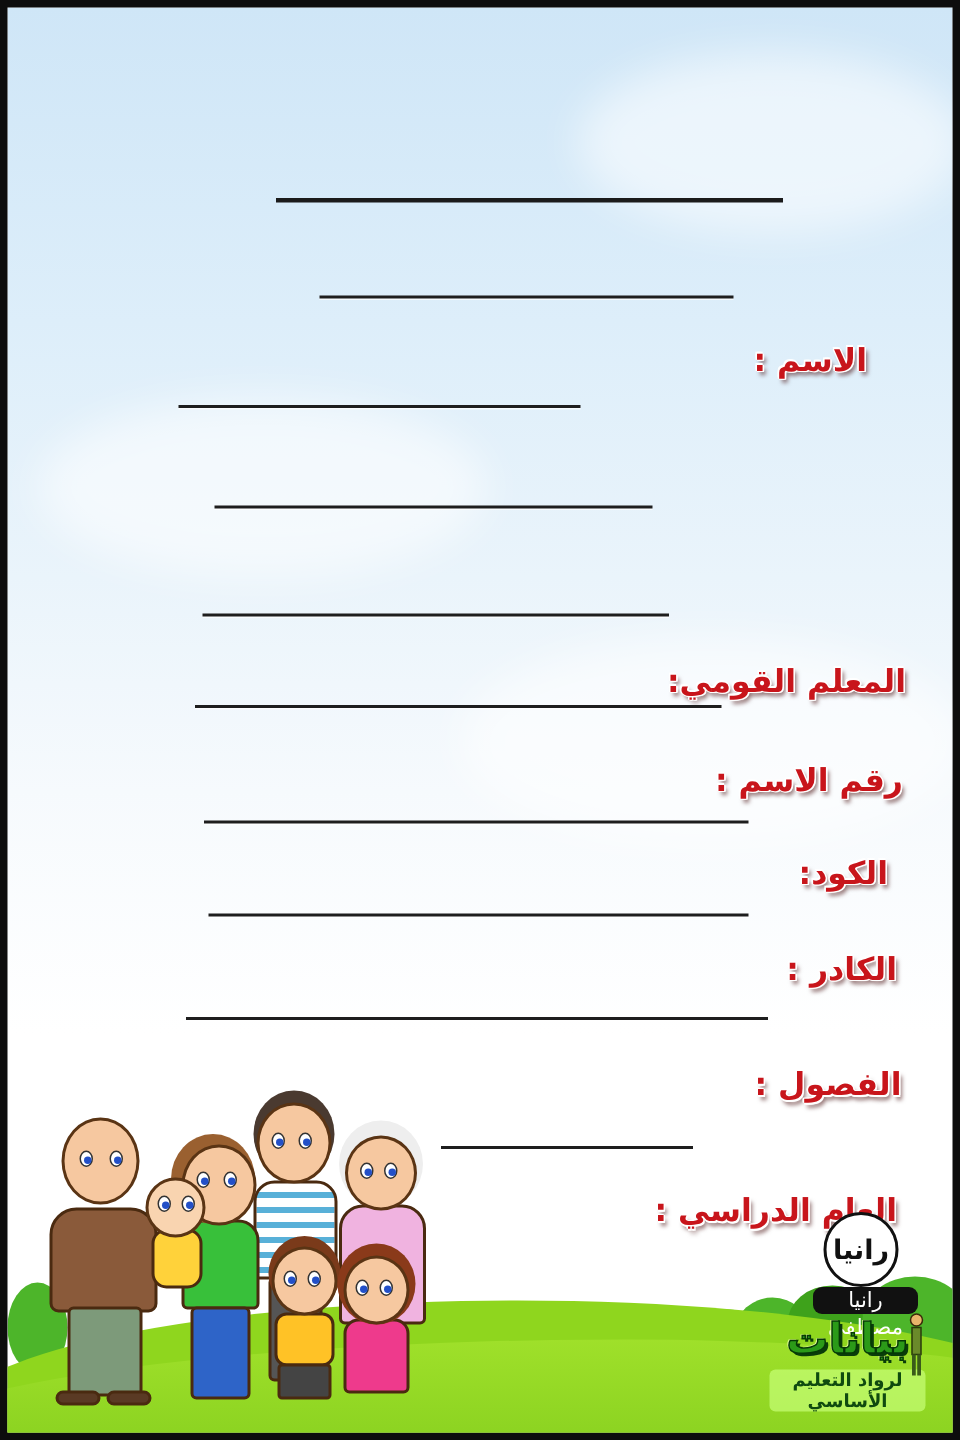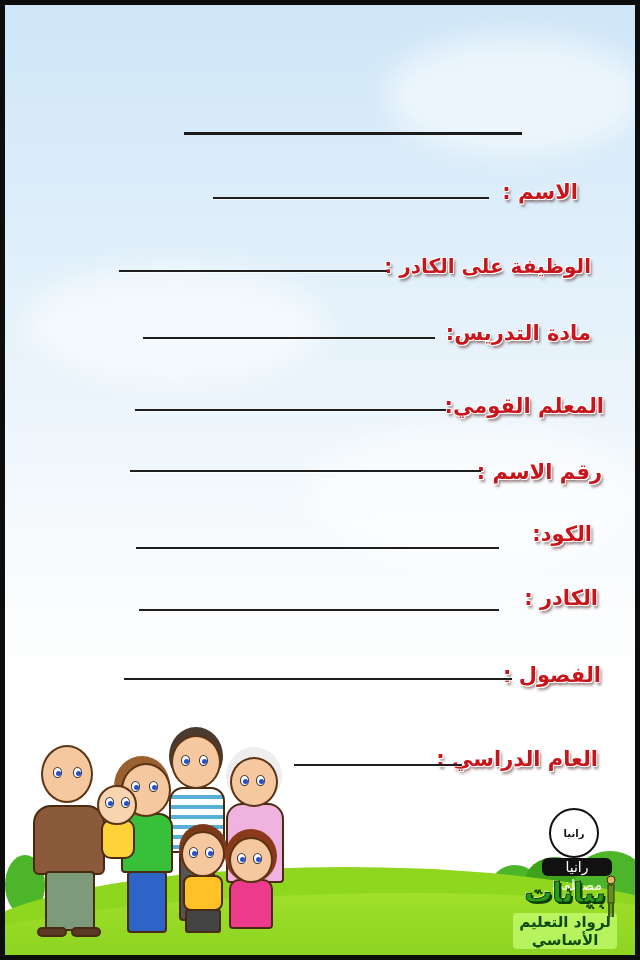--- a/index.html
+++ b/index.html
@@ -20,20 +20,21 @@
                    3px 3px 4px rgba(0,0,0,0.55);
       -webkit-text-stroke: 1px #0b1a2c;
     }
     .title-line { position: absolute; left: 179px; top: 127px; width: 338px; height: 3px; background: #1b1b1b; }
     .field-label {
       position: absolute; direction: rtl; text-align: right; white-space: nowrap;
       font-family: "DejaVu Sans", sans-serif; font-weight: bold; font-size: 21px; line-height: 30px;
       color: #c8151b;
       text-shadow: 1px 0 0 #fff, -1px 0 0 #fff, 0 1px 0 #fff, 0 -1px 0 #fff,
                    1px 1px 0 #fff, -1px -1px 0 #fff, 2px 3px 3px rgba(60,0,0,0.55);
+      margin-top: 48px;
     }
     .fill-line { position: absolute; height: 2px; background: #1e1e1e; box-shadow: 0 1px 0 rgba(255,255,255,0.7); }
 
     
     .hill-back { position: absolute; left: -40px; top: 862px; width: 760px; height: 160px; border-radius: 50% 50% 0 0; background: #8fd61e; }
     .hill-front { position: absolute; left: -80px; top: 888px; width: 820px; height: 120px; border-radius: 60% 40% 0 0; background: linear-gradient(180deg,#9fe02a,#7cc81a); }
     .bush { position: absolute; border-radius: 50%; background: #3ea21b; }
     .bush.l { background: #4db52a; }
 
     
@@ -41,56 +42,54 @@
     .person { position: absolute; }
     .head { position: absolute; border-radius: 50%; background: #f6c8a0; border: 2px solid #5a3414; }
     .eye { position: absolute; width: 9px; height: 11px; border-radius: 50%; background: #fff; border: 1px solid #333; }
     .eye::after { content: ""; position: absolute; left: 2px; top: 3px; width: 5px; height: 5px; border-radius: 50%; background: #2350c8; }
     .body-part { position: absolute; border: 2px solid #4a2a10; }
 
     
     .logo-circle {
       position: absolute; left: 544px; top: 803px; width: 50px; height: 50px; border-radius: 50%;
       border: 2px solid #111; background: #fff; display: flex; align-items: center; justify-content: center;
-      font-size: 10px; font-weight: bold; color: #111; direction: rtl;
+      font-size: 18px; font-weight: bold; color: #111; direction: rtl;
     }
     .author-tag {
       position: absolute; left: 537px; top: 853px; width: 70px; height: 18px; border-radius: 6px;
       background: #111; color: #fff; font-size: 14px; line-height: 18px; text-align: center; direction: rtl;
     }
     .brand {
       position: absolute; left: 510px; top: 868px; width: 100px; height: 40px; text-align: center; direction: rtl;
       font-weight: bold; font-size: 28px; line-height: 40px; color: #2b9a18;
       -webkit-text-stroke: 1px #063a06;
       text-shadow: 2px 2px 0 #0a3d0a, -1px -1px 0 #e6ff9a;
     }
     .brand-sub {
       position: absolute; left: 508px; top: 908px; width: 104px; text-align: center; direction: rtl;
-      font-size: 15px; font-weight: bold; color: #0f4a0f; background: rgba(200,255,120,0.7); border-radius: 4px;
+      font-size: 12px; font-weight: bold; color: #0f4a0f; background: rgba(200,255,120,0.7); border-radius: 4px;
     }
     .mini-figure { position: absolute; left: 601px; top: 870px; width: 10px; height: 44px; }
   </style>
 </head>
 <body>
 
 <div class="page">
 
   <div class="cloud" style="left:380px;top:30px;width:260px;height:120px;"></div>
   <div class="cloud" style="left:20px;top:260px;width:300px;height:120px;"></div>
   <div class="cloud" style="left:300px;top:420px;width:340px;height:140px;"></div>
 
   <div class="title-line"></div>
 
   <div class="field-label" style="right:57px;top:172px;">الاسم :</div>
   <div class="fill-line" style="left:208px;top:192px;width:276px;" title=""></div>
 
-  <div class="field-label" style="right:44px;top:246px;font-size:20px;">الوظيفة على الكادر :</div>
   <div class="fill-line" style="left:114px;top:265px;width:268px;" title=""></div>
 
-  <div class="field-label" style="right:44px;top:313px;">مادة التدريس:</div>
   <div class="fill-line" style="left:138px;top:332px;width:292px;" title=""></div>
 
   <div class="field-label" style="right:31px;top:386px;">المعلم القومي:</div>
   <div class="fill-line" style="left:130px;top:404px;width:311px;" title=""></div>
 
   <div class="field-label" style="right:33px;top:452px;">رقم الاسم :</div>
   <div class="fill-line" style="left:125px;top:465px;width:351px;" title=""></div>
 
   <div class="field-label" style="right:43px;top:514px;">الكود:</div>
   <div class="fill-line" style="left:131px;top:542px;width:363px;" title=""></div>

